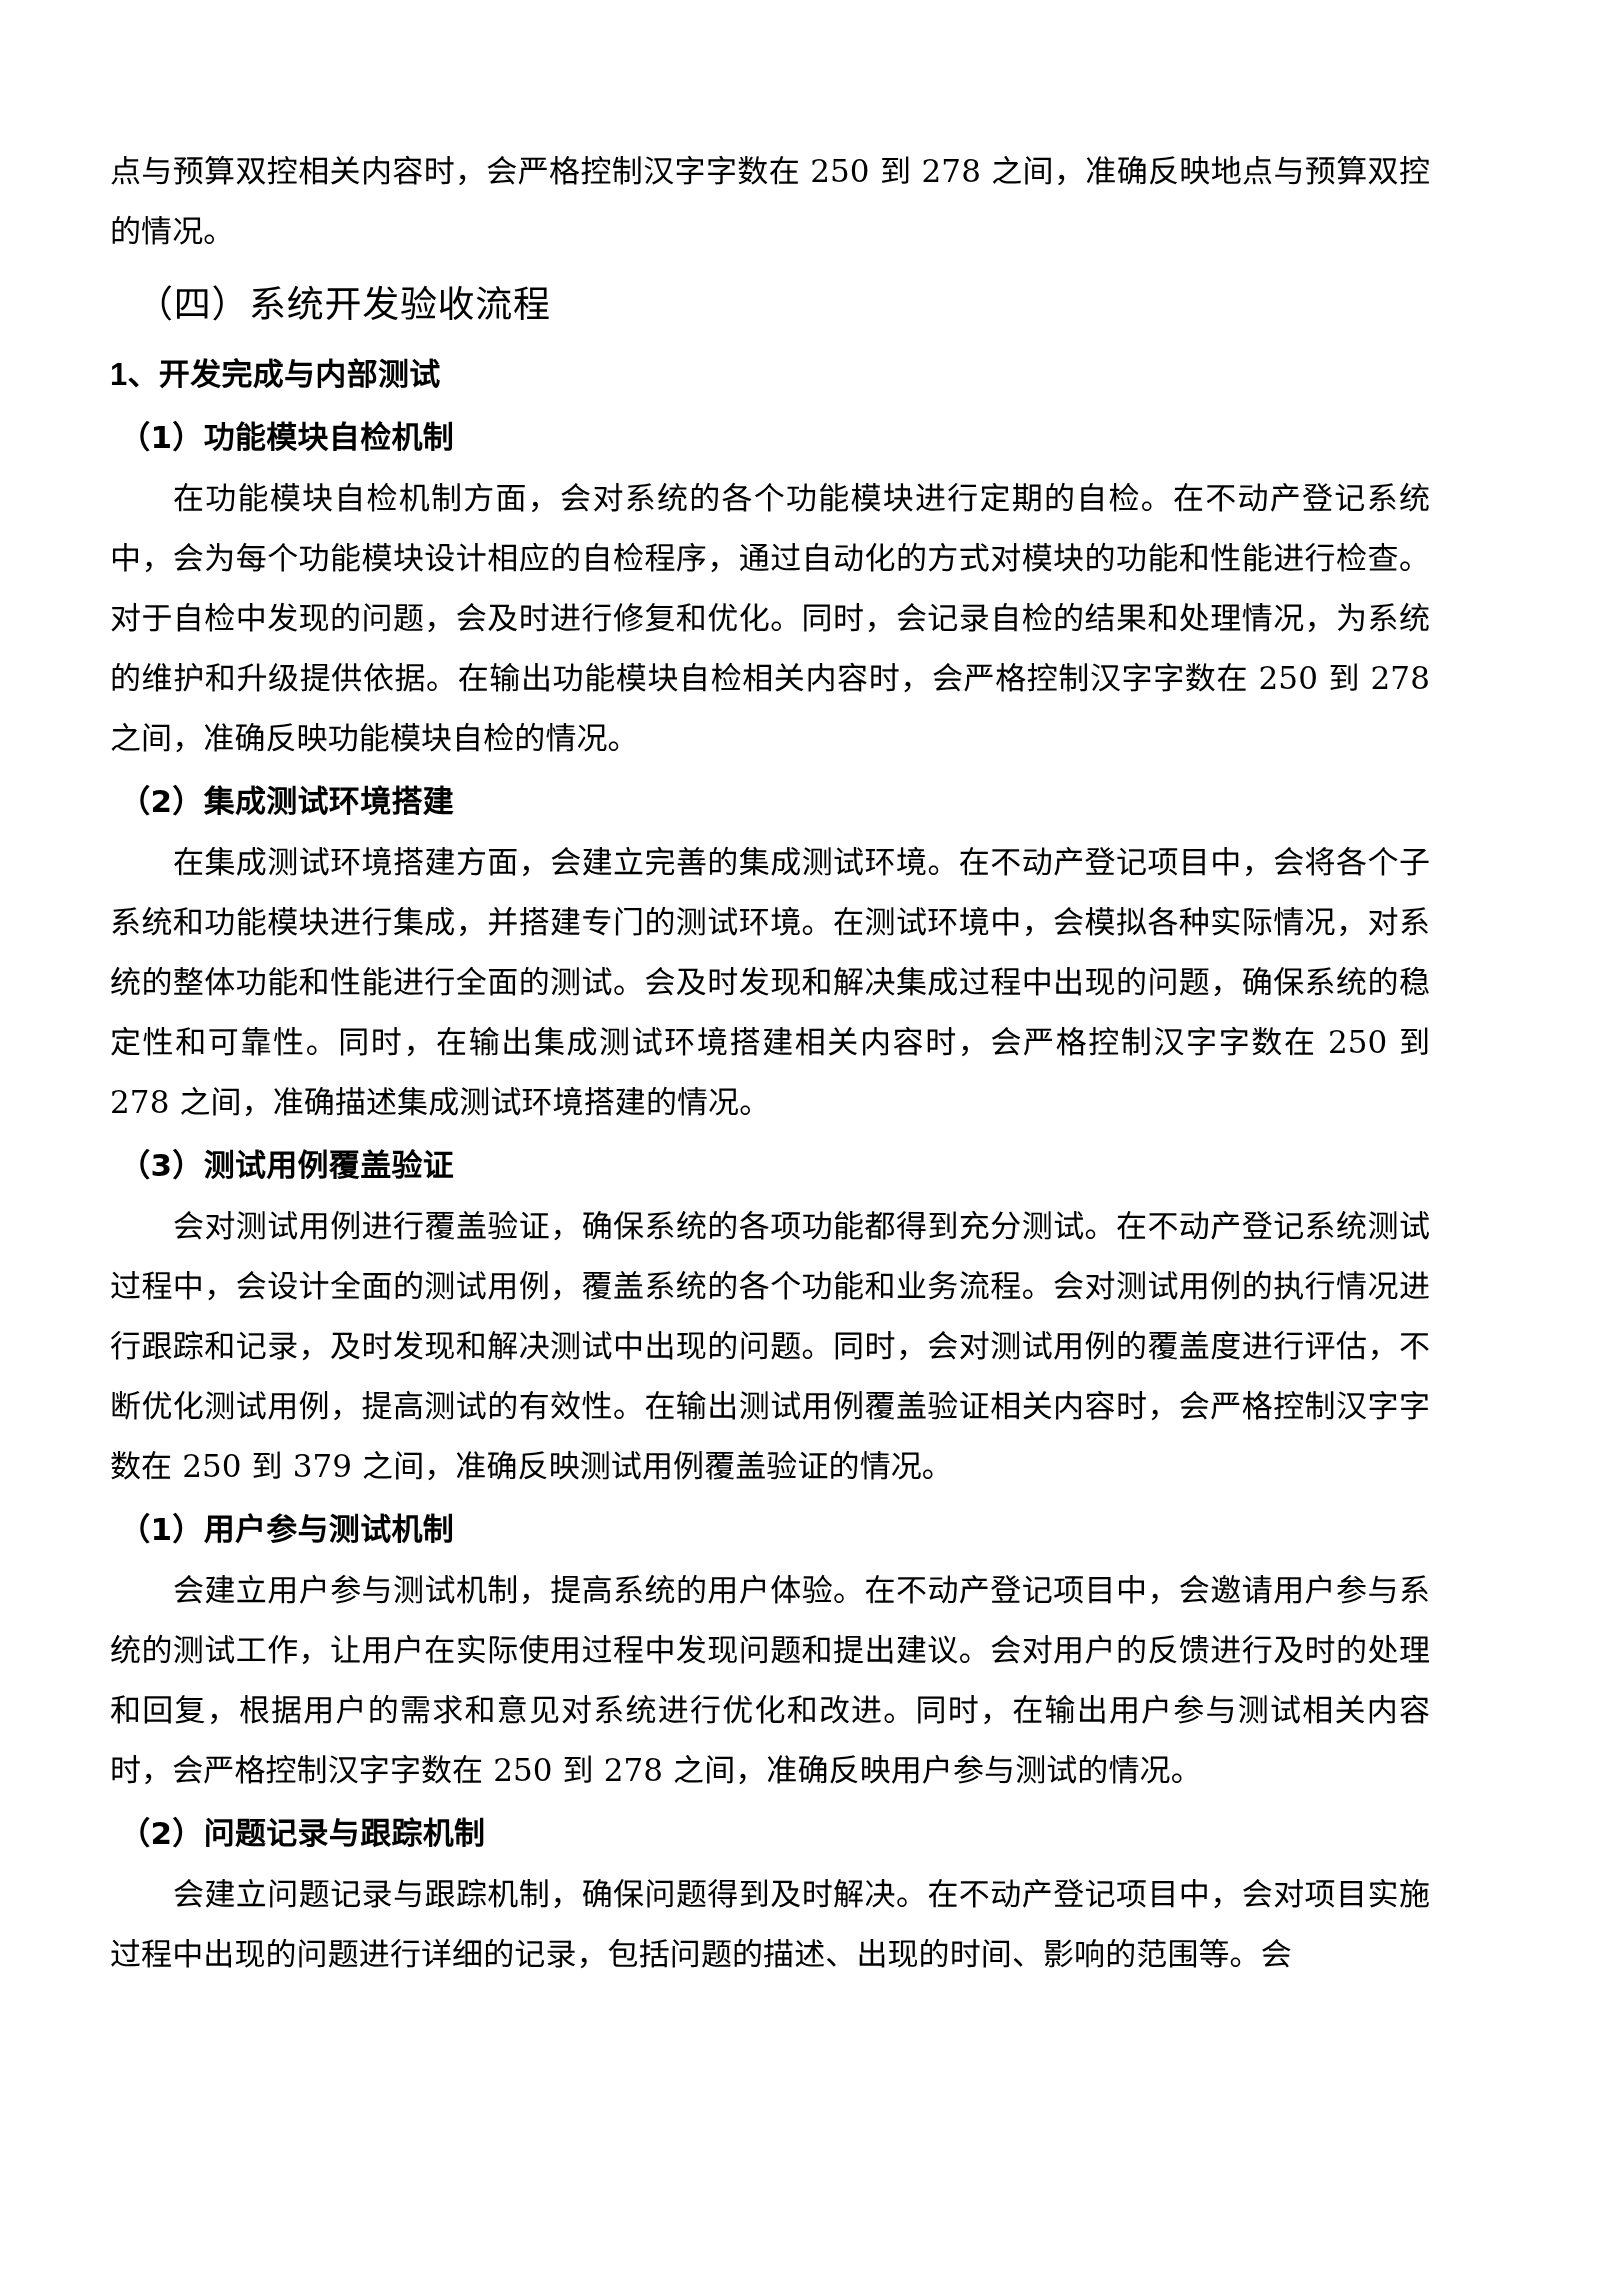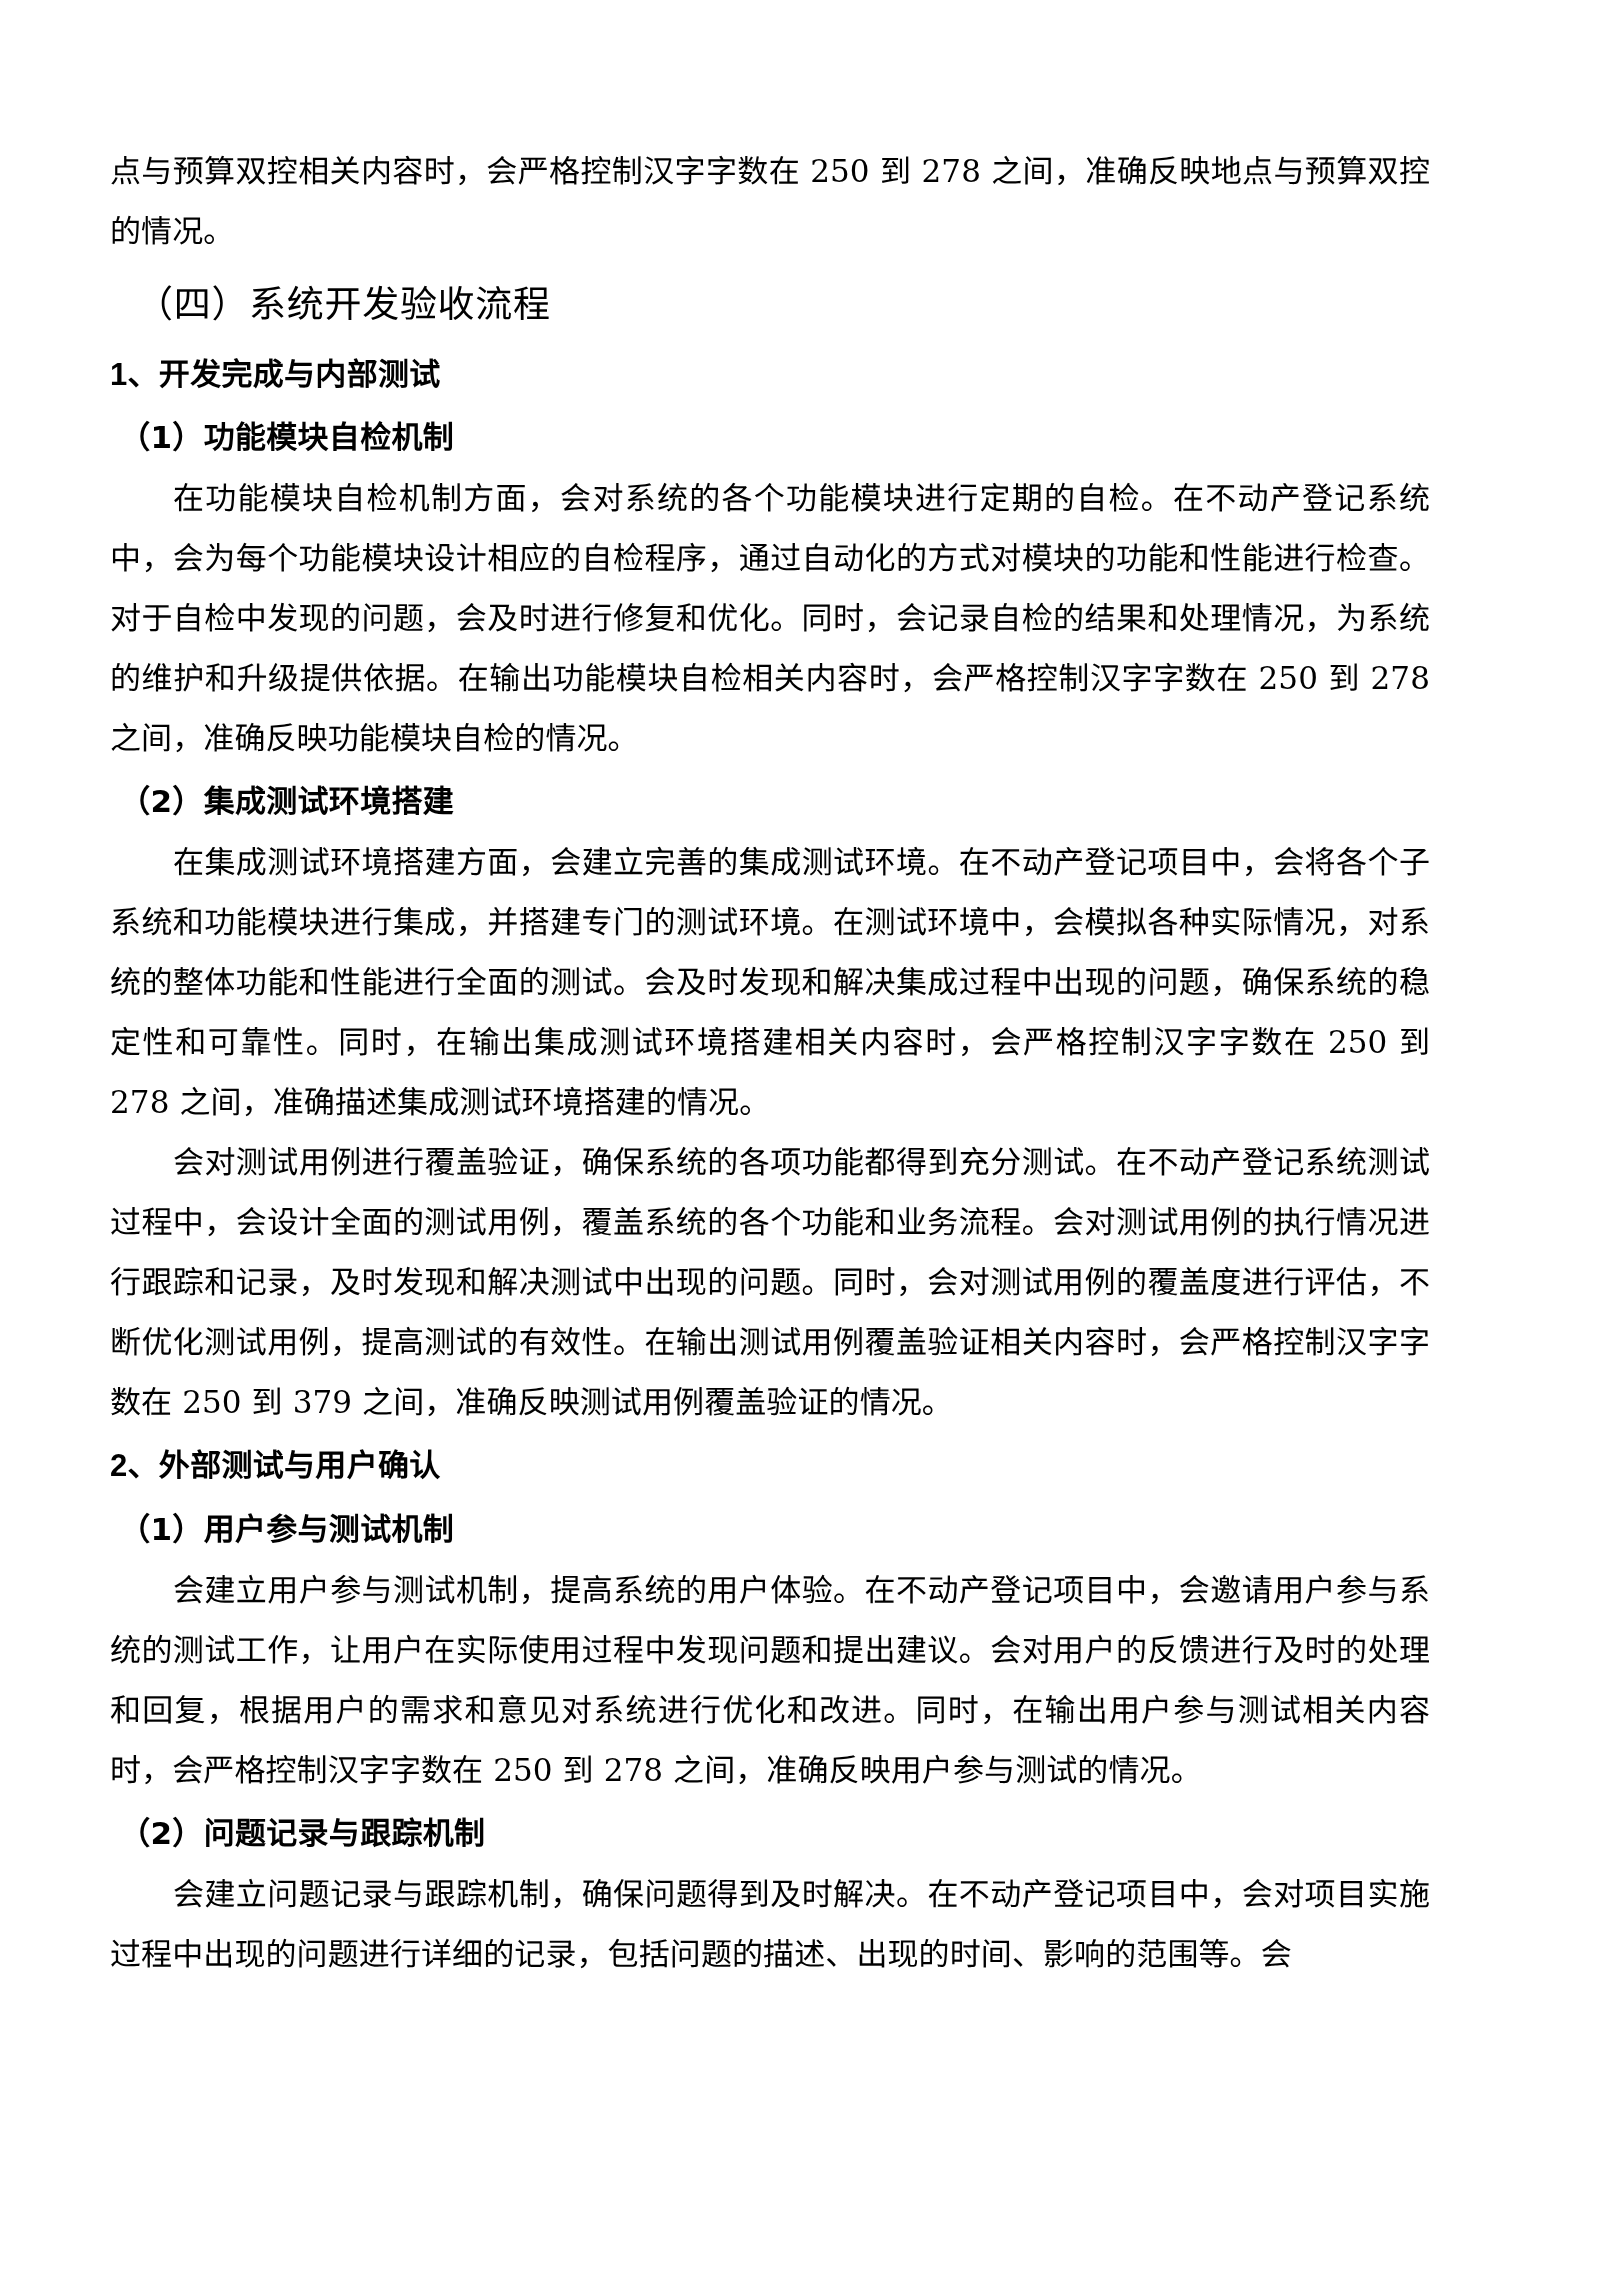--- a/index.html
+++ b/index.html
@@ -95,24 +95,24 @@
     <h3 class="h-sub">1、开发完成与内部测试</h3>
 
     <h4 class="h-subsub">（1）功能模块自检机制</h4>
 
     <p class="para">在功能模块自检机制方面，会对系统的各个功能模块进行定期的自检。在不动产登记系统中，会为每个功能模块设计相应的自检程序，通过自动化的方式对模块的功能和性能进行检查。对于自检中发现的问题，会及时进行修复和优化。同时，会记录自检的结果和处理情况，为系统的维护和升级提供依据。在输出功能模块自检相关内容时，会严格控制汉字字数在 250 到 278 之间，准确反映功能模块自检的情况。</p>
 
     <h4 class="h-subsub">（2）集成测试环境搭建</h4>
 
     <p class="para">在集成测试环境搭建方面，会建立完善的集成测试环境。在不动产登记项目中，会将各个子系统和功能模块进行集成，并搭建专门的测试环境。在测试环境中，会模拟各种实际情况，对系统的整体功能和性能进行全面的测试。会及时发现和解决集成过程中出现的问题，确保系统的稳定性和可靠性。同时，在输出集成测试环境搭建相关内容时，会严格控制汉字字数在 250 到 278 之间，准确描述集成测试环境搭建的情况。</p>
 
+    <h4 class="h-subsub">（3）测试用例覆盖验证</h4>
 
     <p class="para">会对测试用例进行覆盖验证，确保系统的各项功能都得到充分测试。在不动产登记系统测试过程中，会设计全面的测试用例，覆盖系统的各个功能和业务流程。会对测试用例的执行情况进行跟踪和记录，及时发现和解决测试中出现的问题。同时，会对测试用例的覆盖度进行评估，不断优化测试用例，提高测试的有效性。在输出测试用例覆盖验证相关内容时，会严格控制汉字字数在 250 到 379 之间，准确反映测试用例覆盖验证的情况。</p>
 
-    <h3 class="h-sub">2、外部测试与用户确认</h3>
 
     <h4 class="h-subsub">（1）用户参与测试机制</h4>
 
     <p class="para">会建立用户参与测试机制，提高系统的用户体验。在不动产登记项目中，会邀请用户参与系统的测试工作，让用户在实际使用过程中发现问题和提出建议。会对用户的反馈进行及时的处理和回复，根据用户的需求和意见对系统进行优化和改进。同时，在输出用户参与测试相关内容时，会严格控制汉字字数在 250 到 278 之间，准确反映用户参与测试的情况。</p>
 
     <h4 class="h-subsub">（2）问题记录与跟踪机制</h4>
 
     <p class="para">会建立问题记录与跟踪机制，确保问题得到及时解决。在不动产登记项目中，会对项目实施过程中出现的问题进行详细的记录，包括问题的描述、出现的时间、影响的范围等。会</p>
 
   </div>

